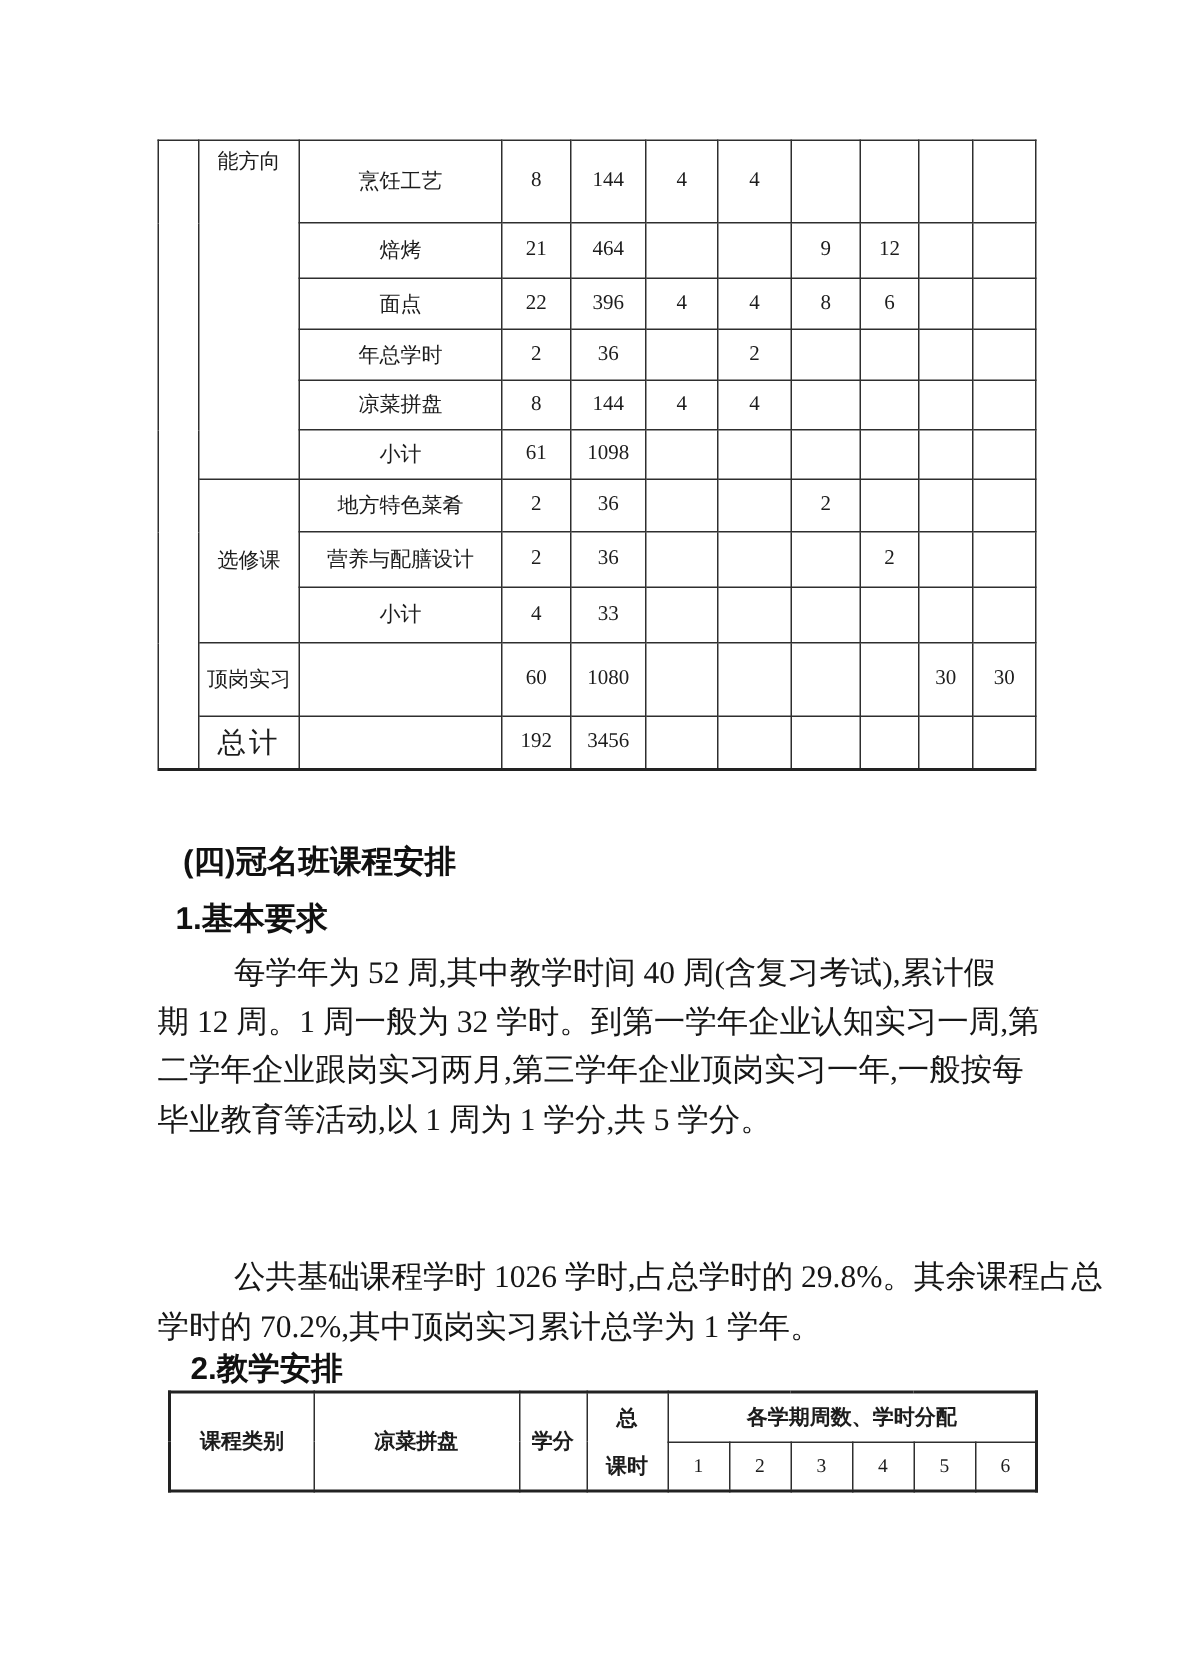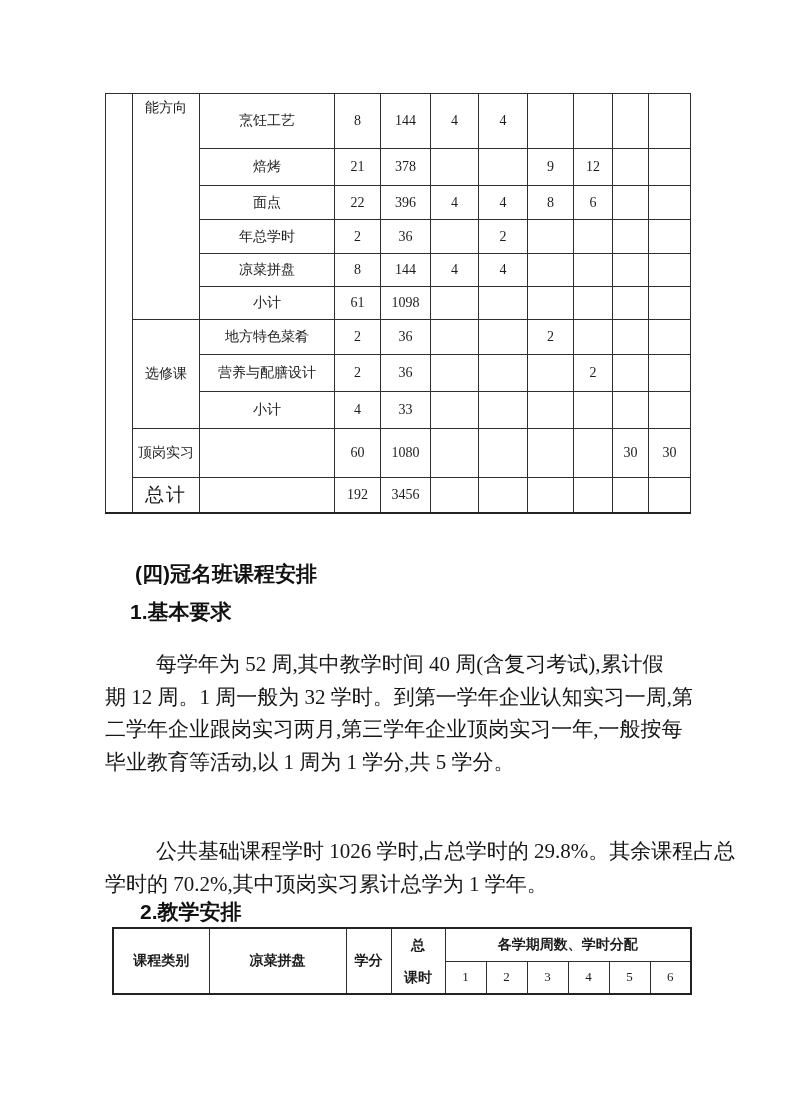--- a/index.html
+++ b/index.html
@@ -24,21 +24,21 @@
   #bottom-table{border:2px solid #222;}
   #bottom-table td.hd{
     font-family:"Liberation Sans","DejaVu Sans",sans-serif;font-weight:600;font-size:14px;
   }
   #bottom-table td.sem{font-size:13px;}
   .tot-line{line-height:20px;}
   .tot-gap{height:12px;}
   
   .h-sec{
     position:absolute;font-family:"Liberation Sans","DejaVu Sans",sans-serif;
-    font-weight:bold;font-size:21px;color:#111;white-space:nowrap;margin-left:13px;
+    font-weight:bold;font-size:21px;color:#111;white-space:nowrap;
   }
   .para{
     position:absolute;left:105px;width:600px;font-size:21px;line-height:32.5px;
     color:#161616;
   }
   .para .ln{white-space:nowrap;}
   .para .indent{padding-left:51px;}
 </style>
 </head>
 <body>
@@ -69,21 +69,21 @@
       <td>4</td>
       <td>4</td>
       <td></td>
       <td></td>
       <td></td>
       <td></td>
     </tr>
     <tr style="height:37px">
       <td>焙烤</td>
       <td>21</td>
-      <td>378</td>
+      <td>464</td>
       <td></td>
       <td></td>
       <td>9</td>
       <td>12</td>
       <td></td>
       <td></td>
     </tr>
     <tr style="height:34px">
       <td>面点</td>
       <td>22</td>
@@ -185,21 +185,21 @@
       <td></td>
       <td></td>
       <td></td>
     </tr>
   </tbody>
     </table>
 
   <div class="h-sec" style="left:122px;top:560px;">(四)冠名班课程安排</div>
   <div class="h-sec" style="left:117px;top:598px;">1.基本要求</div>
 
-  <div class="para" style="top:632px;margin-top:16px;">
+  <div class="para" style="top:632px;">
     <div class="ln indent">每学年为 52 周,其中教学时间 40 周(含复习考试),累计假</div>
     <div class="ln">期 12 周。1 周一般为 32 学时。到第一学年企业认知实习一周,第</div>
     <div class="ln">二学年企业跟岗实习两月,第三学年企业顶岗实习一年,一般按每</div>
     <div class="ln">毕业教育等活动,以 1 周为 1 学分,共 5 学分。</div>
   </div>
 
   <div class="para" style="top:835px;">
     <div class="ln indent">公共基础课程学时 1026 学时,占总学时的 29.8%。其余课程占总</div>
     <div class="ln">学时的 70.2%,其中顶岗实习累计总学为 1 学年。</div>
   </div>

